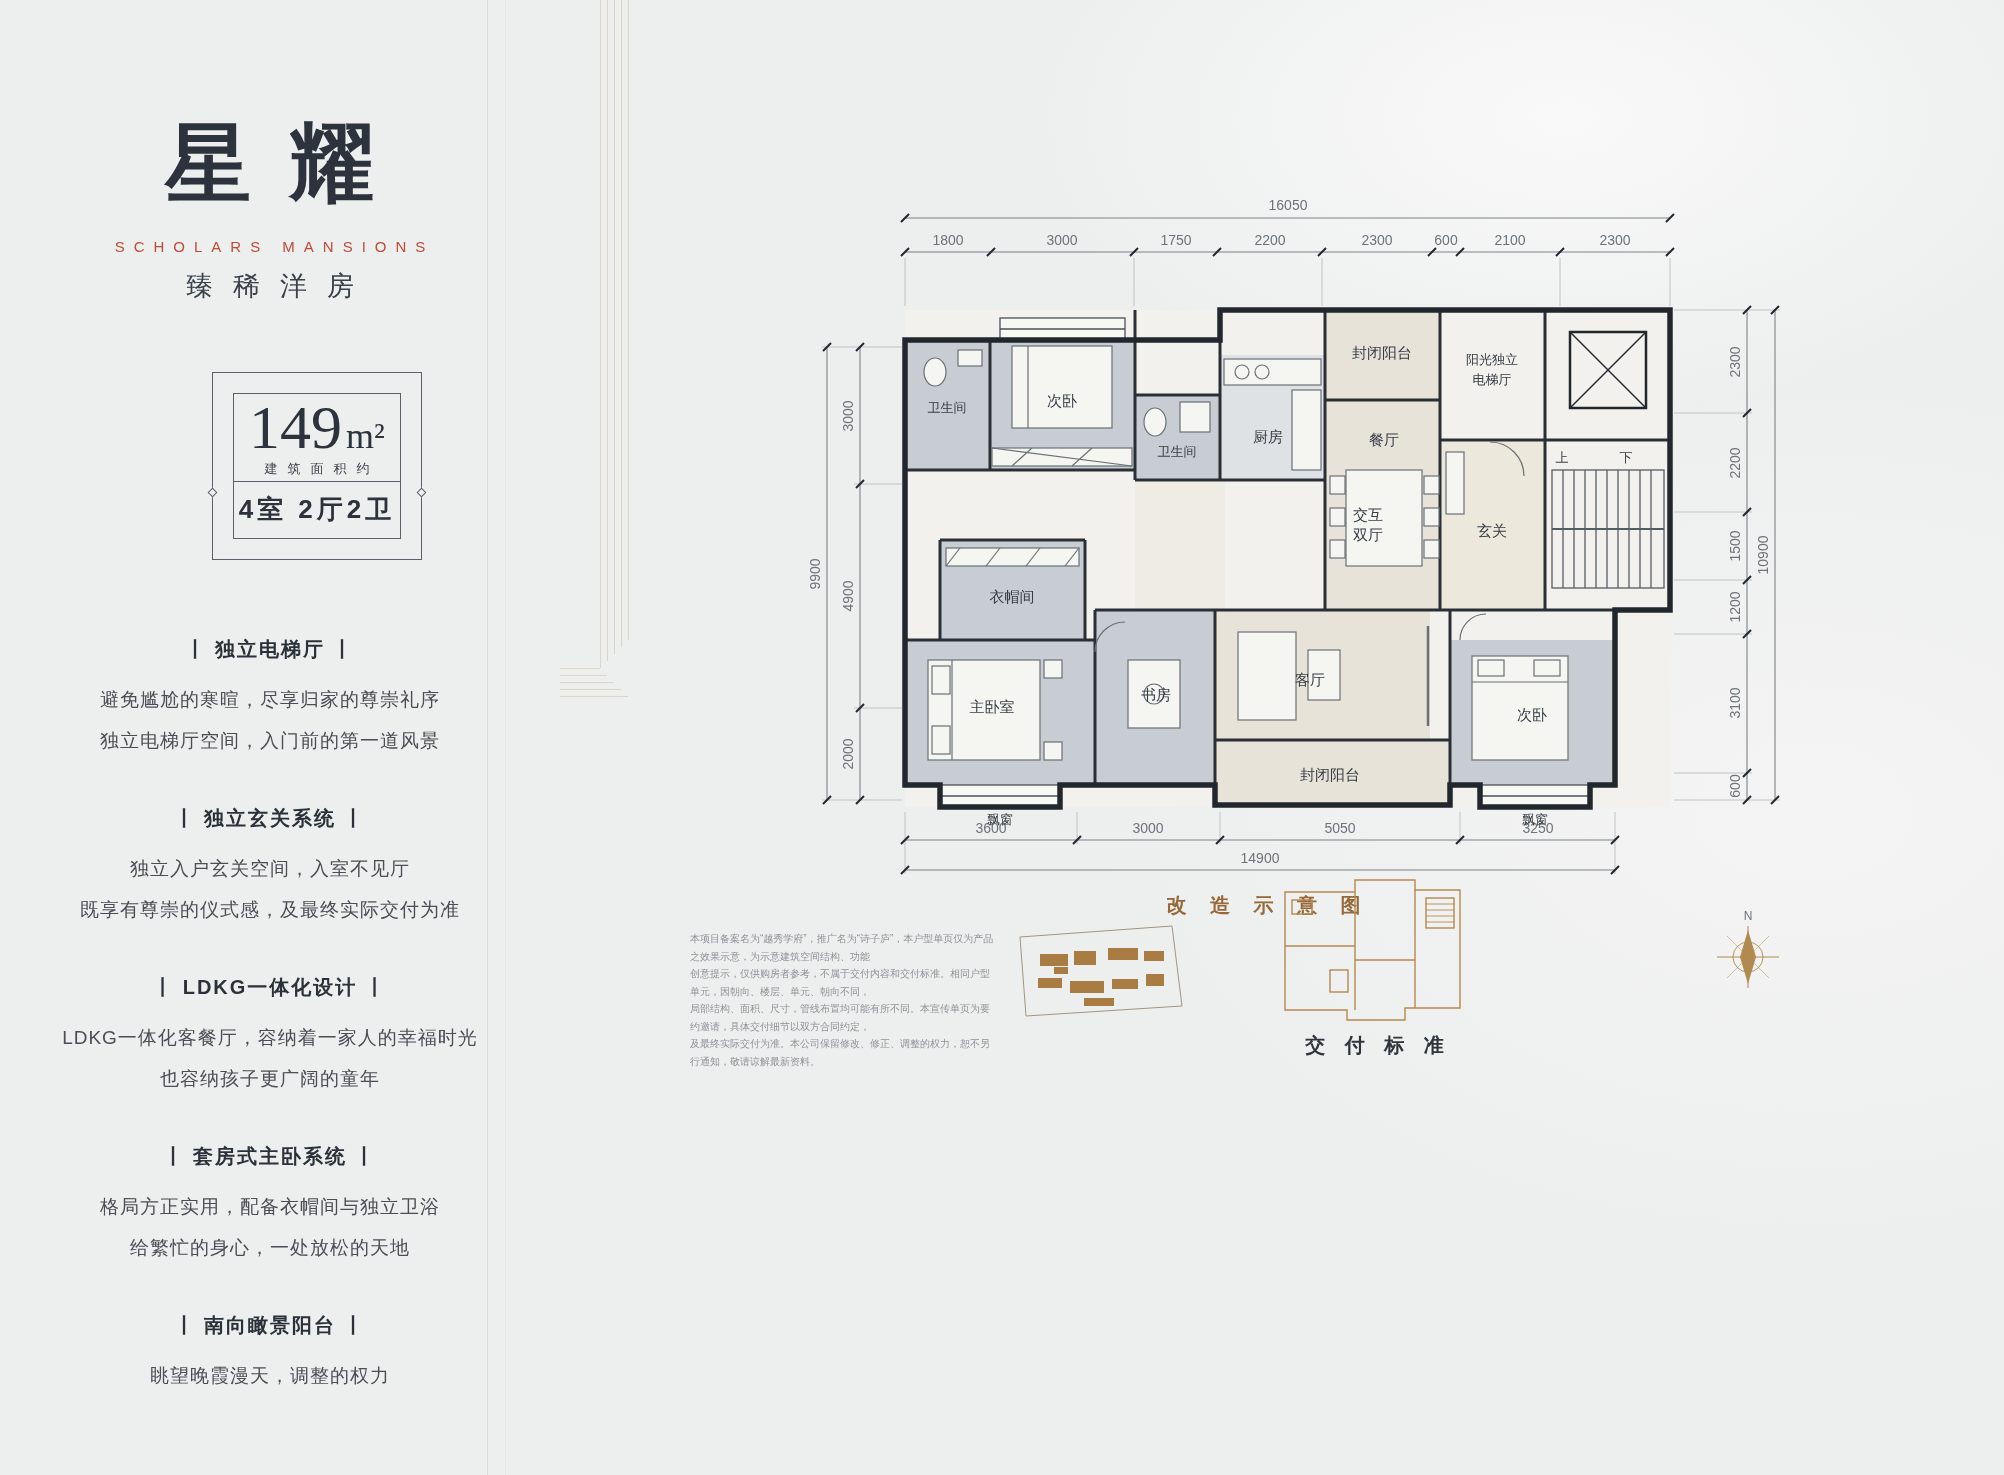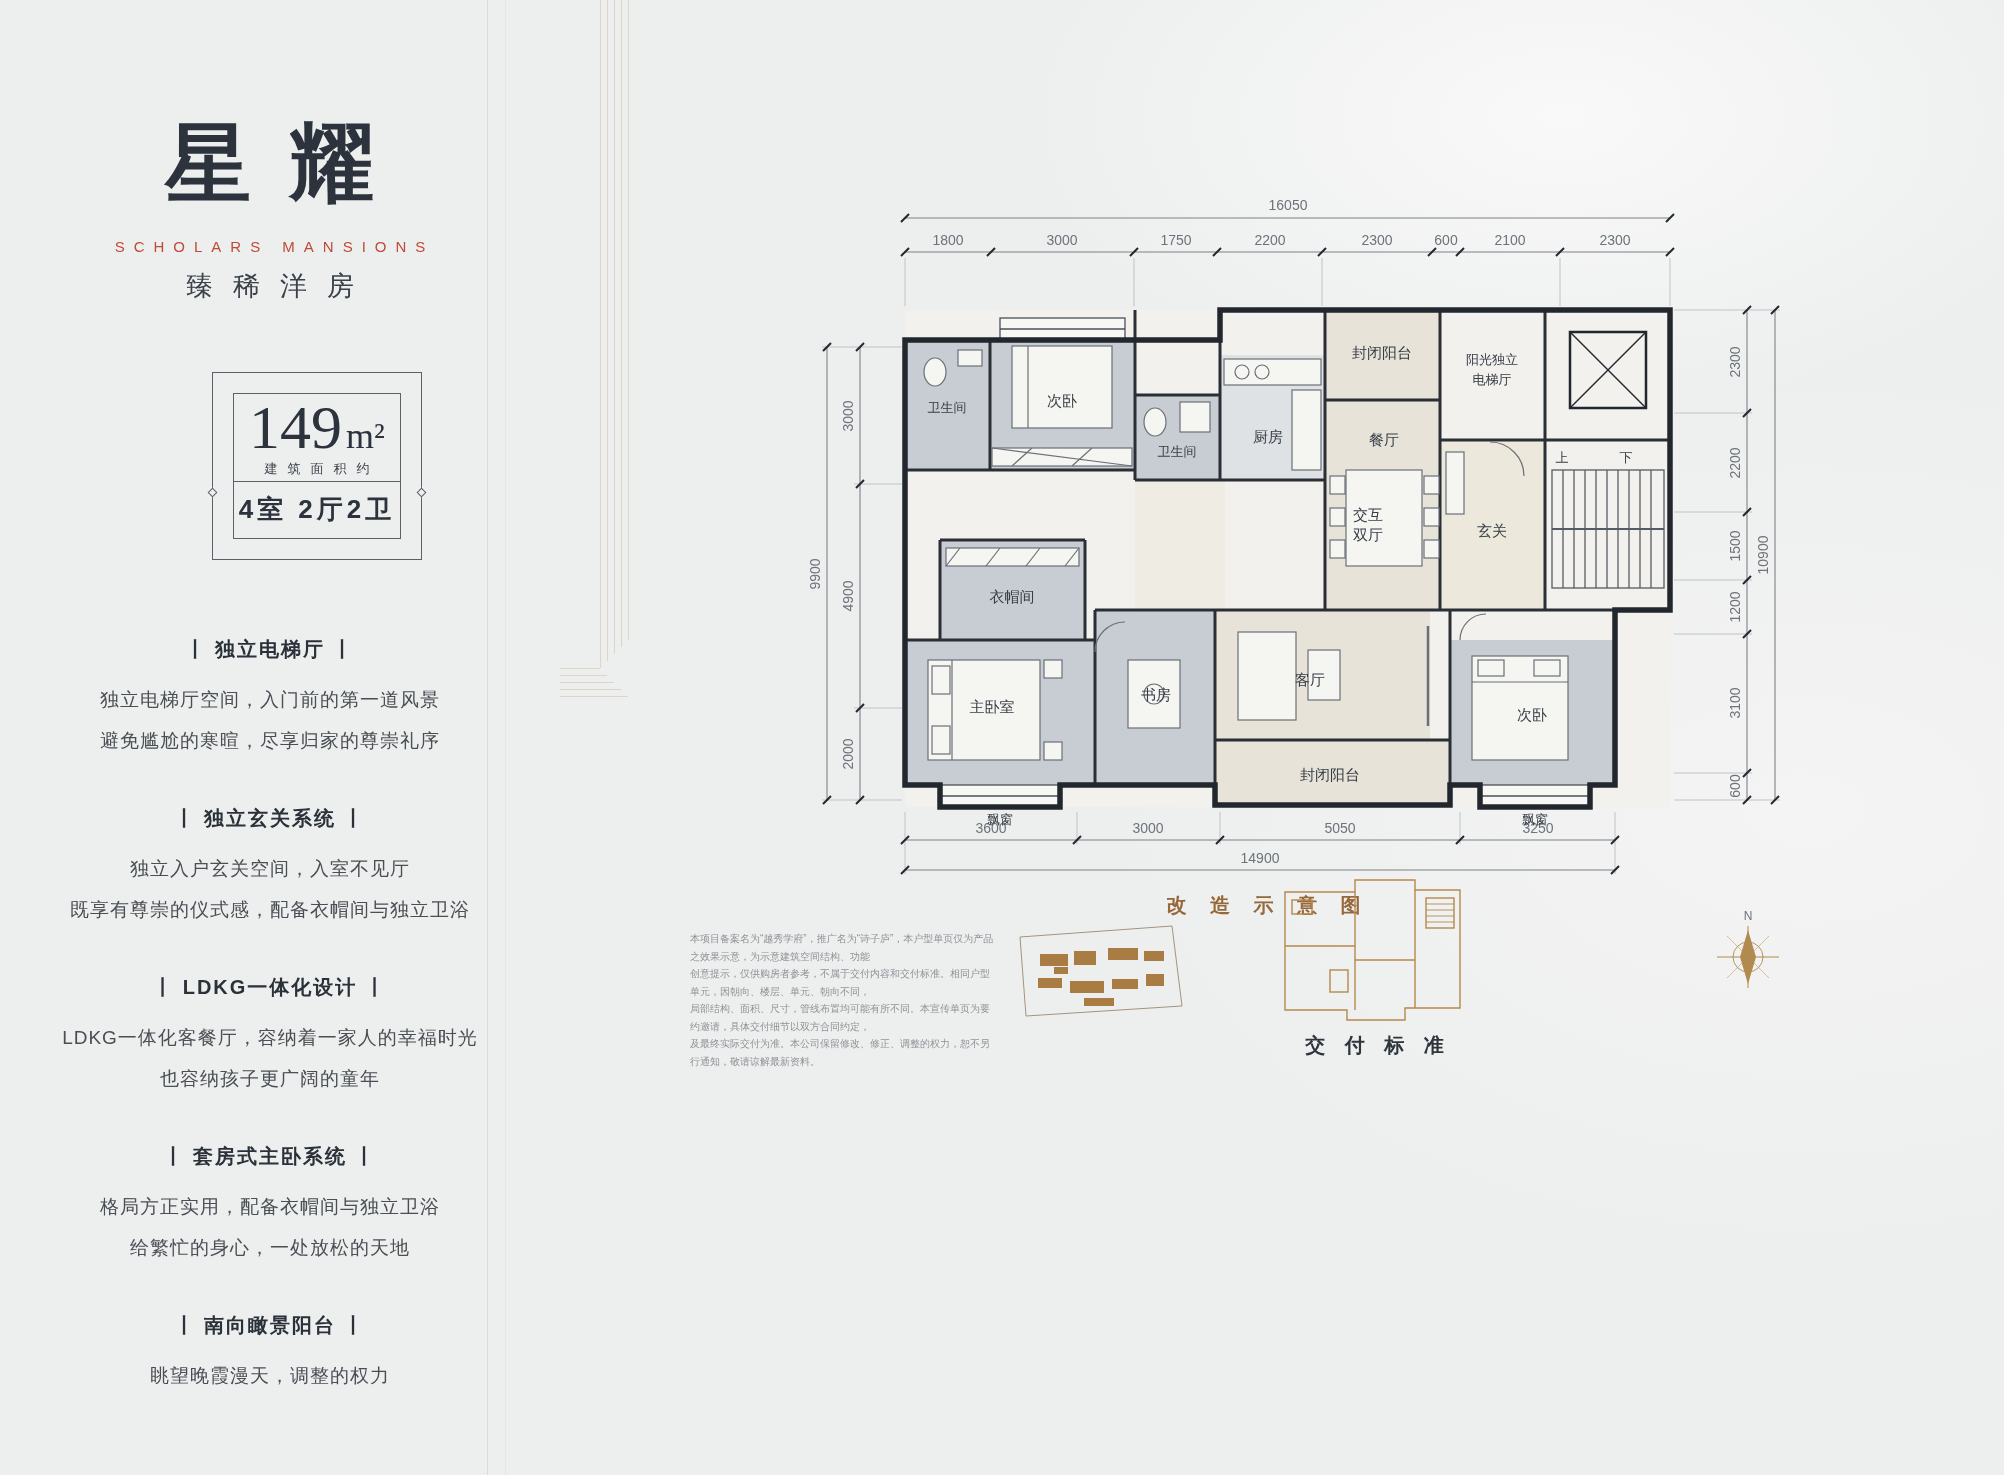--- a/index.html
+++ b/index.html
@@ -89,27 +89,27 @@
         </div>
         <div class="spec-layout">4室 2厅2卫</div>
       </div>
       <div class="diamond" style="left:-4px; top:116px;"></div>
       <div class="diamond" style="right:-4px; top:116px;"></div>
     </div>
 
     <div class="features">
       <div class="feature">
         <div class="feature-title">丨 独立电梯厅 丨</div>
+        <div class="feature-line">避免尴尬的寒暄，尽享归家的尊崇礼序</div>
         <div class="feature-line">独立电梯厅空间，入门前的第一道风景</div>
-        <div class="feature-line">避免尴尬的寒暄，尽享归家的尊崇礼序</div>
       </div>
       <div class="feature">
         <div class="feature-title">丨 独立玄关系统 丨</div>
         <div class="feature-line">独立入户玄关空间，入室不见厅</div>
-        <div class="feature-line">既享有尊崇的仪式感，配备衣帽间与独立卫浴</div>
+        <div class="feature-line">既享有尊崇的仪式感，及最终实际交付为准</div>
       </div>
       <div class="feature">
         <div class="feature-title">丨 LDKG一体化设计 丨</div>
         <div class="feature-line">LDKG一体化客餐厅，容纳着一家人的幸福时光</div>
         <div class="feature-line">也容纳孩子更广阔的童年</div>
       </div>
       <div class="feature">
         <div class="feature-title">丨 套房式主卧系统 丨</div>
         <div class="feature-line">格局方正实用，配备衣帽间与独立卫浴</div>
         <div class="feature-line">给繁忙的身心，一处放松的天地</div>

